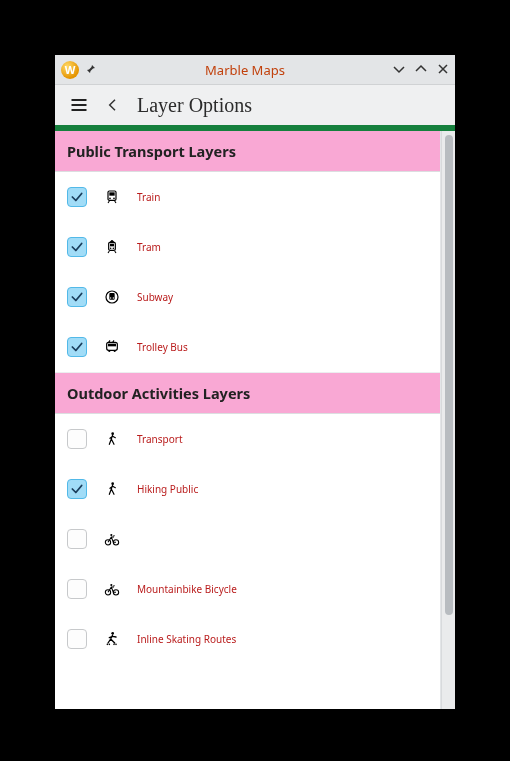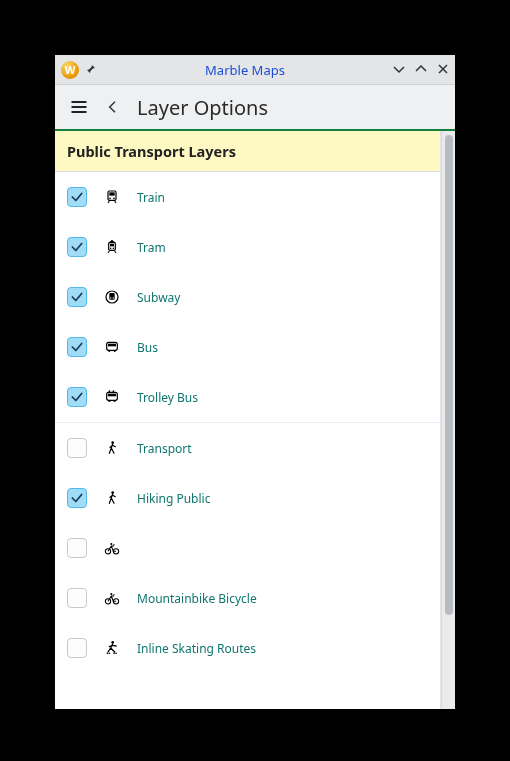--- a/index.html
+++ b/index.html
@@ -39,32 +39,33 @@
     justify-content: center;
     color: #fff;
     font-weight: bold;
     font-size: 11px;
   }
   .titlebar .pin { font-size: 13px; color: #333; cursor: default; }
   .titlebar .title {
     flex: 1;
     text-align: center;
     font-size: 13px;
-    color: #1d4ed8;
+    color: #c2410c;
   }
   .titlebar .win-controls { display: flex; gap: 10px; }
   .titlebar .win-controls span { font-size: 14px; color: #333; cursor: pointer; }
   .topbar {
     height: 46px;
     display: flex;
     align-items: center;
     padding: 0 14px;
     gap: 16px;
     background: #eff0f1;
-    border-bottom: 2px solid #15803d;
+    border-bottom: 6px solid #15803d;
+    font-family: Liberation Serif, serif;
   }
   .hamburger svg, .back-btn svg { display: block; }
   .screen-title { font-size: 20px; color: #2b2b2b; }
   .content-wrap {
     flex: 1;
     display: flex;
     overflow: hidden;
   }
   .content {
     flex: 1;
@@ -81,21 +82,21 @@
   .scrollbar-thumb {
     position: absolute;
     top: 4px;
     left: 3px;
     width: 8px;
     height: 480px;
     background: #b8bcc0;
     border-radius: 4px;
   }
   .section-header {
-    background: #fef9c3;
+    background: #f9a8d4;
     border-bottom: 1px solid #dcdee0;
     padding: 10px 12px;
     font-weight: bold;
     font-size: 14.5px;
     color: #222;
   }
   .row {
     height: 50px;
     display: flex;
     align-items: center;
@@ -113,21 +114,21 @@
   .checkbox.unchecked {
     border: 1px solid #c7c9cb;
     background: #fdfdfd;
   }
   .checkbox.checked {
     background: #a1dcf7;
     border: 1px solid #52b9e8;
   }
   .checkbox.checked svg { display: block; }
   .row-icon { width: 22px; display: flex; justify-content: center; }
-  .row-label { font-size: 12px; color: #0f766e; }
+  .row-label { font-size: 10px; color: #b91c1c; }
   .spacer-after-section { height: 0; border-top: 1px solid #eceef0; }
 </style>
 </head>
 <body>
 
 <div class="window">
 
   <div class="titlebar">
     <div class="app-icon">W</div>
     <span class="pin">
@@ -224,46 +225,31 @@
           <span class="row-label">Subway</span>
         </div>
         <div class="row">
           <div class="checkbox checked">
             <svg width="14" height="14" viewBox="0 0 24 24">
               <path d="M4 12 L10 18 L20 6" stroke="#1a3d5c" stroke-width="3" fill="none" stroke-linecap="round" stroke-linejoin="round"></path>
             </svg>
           </div>
           <span class="row-icon">
             <svg width="16" height="16" viewBox="0 0 24 24">
-              <rect x="4" y="5" width="16" height="12" rx="3" fill="none" stroke="#000" stroke-width="1.8"></rect>
-              <rect x="6" y="7" width="12" height="4" fill="#000"></rect>
-              <circle cx="8" cy="18" r="1.6" fill="#000"></circle>
-              <circle cx="16" cy="18" r="1.6" fill="#000"></circle>
-            </svg>
-          </span>
-          <span class="row-label">Bus</span>
-        </div>
-        <div class="row">
-          <div class="checkbox checked">
-            <svg width="14" height="14" viewBox="0 0 24 24">
-              <path d="M4 12 L10 18 L20 6" stroke="#1a3d5c" stroke-width="3" fill="none" stroke-linecap="round" stroke-linejoin="round"></path>
-            </svg>
-          </div>
-          <span class="row-icon">
-            <svg width="16" height="16" viewBox="0 0 24 24">
               <path d="M9 2 L7 5 M15 2 L13 5" stroke="#000" stroke-width="1.6"></path>
               <rect x="4" y="5" width="16" height="12" rx="3" fill="none" stroke="#000" stroke-width="1.8"></rect>
               <rect x="6" y="7" width="12" height="4" fill="#000"></rect>
               <circle cx="8" cy="18" r="1.6" fill="#000"></circle>
               <circle cx="16" cy="18" r="1.6" fill="#000"></circle>
             </svg>
           </span>
           <span class="row-label">Trolley Bus</span>
         </div>
         <div class="spacer-after-section"></div>
+        <div class="section-header">Outdoor Activities Layers</div>
         <div class="row">
           <div class="checkbox unchecked"></div>
           <span class="row-icon">
             <svg width="16" height="16" viewBox="0 0 24 24">
               <circle cx="13" cy="4" r="2" fill="#000"></circle>
               <path d="M13 6 L11 12 L8 20 M11 12 L15 20 M13 8 L17 10 M13 8 L9 11" stroke="#000" stroke-width="1.8" fill="none" stroke-linecap="round"></path>
             </svg>
           </span>
           <span class="row-label">Transport</span>
         </div>

